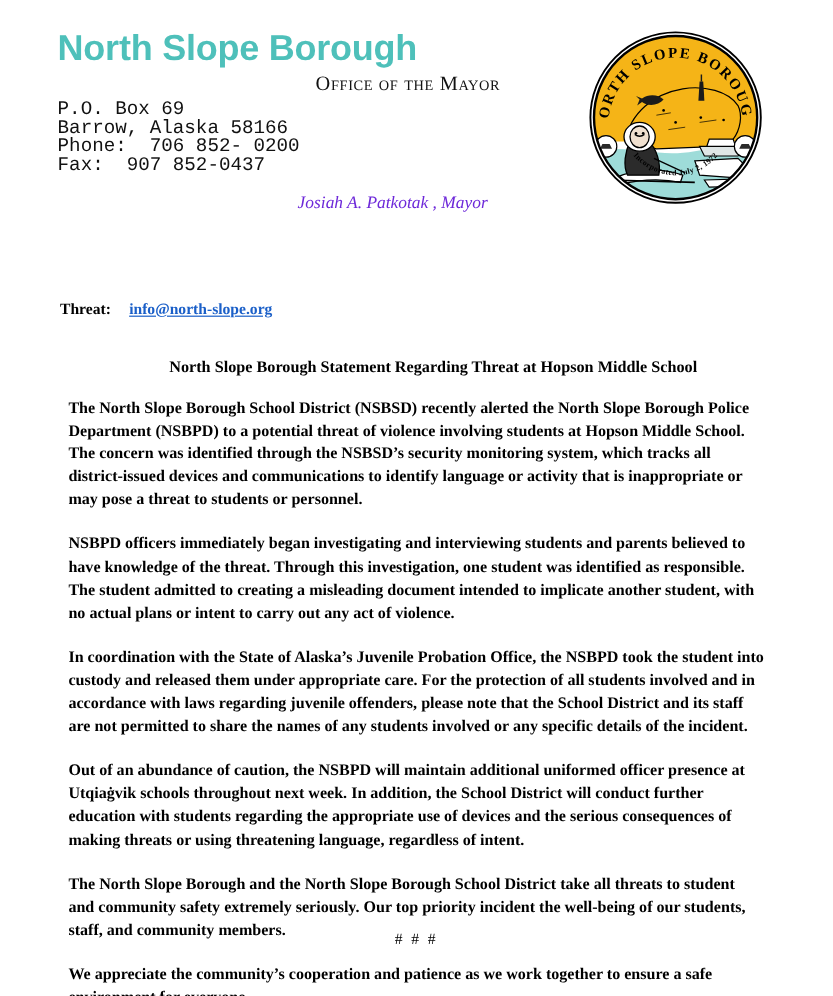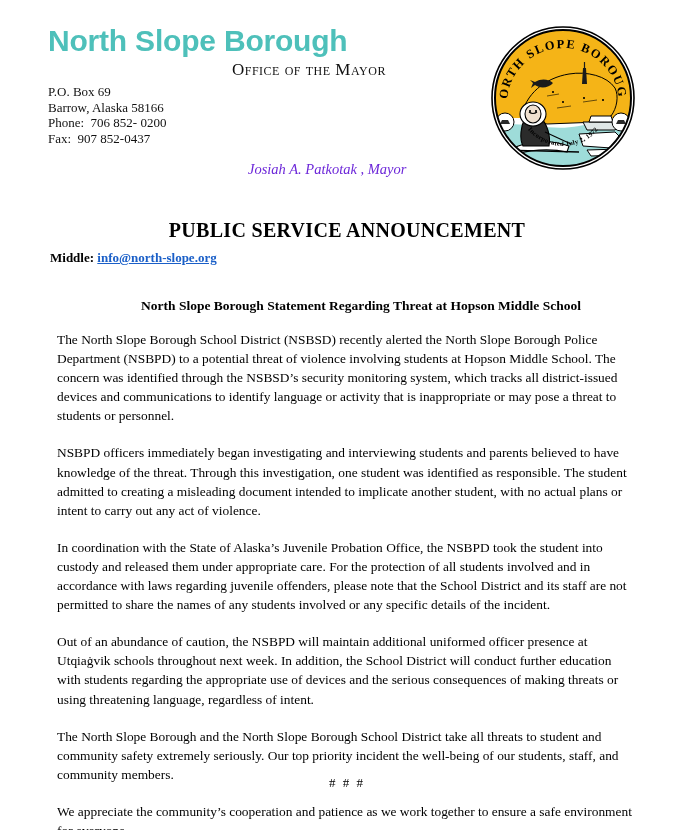--- a/index.html
+++ b/index.html
@@ -36,37 +36,38 @@
     font-family: "Liberation Sans", "DejaVu Sans", sans-serif;
     font-size: 30px;
     font-weight: bold;
     color: #4ec0ba;
     letter-spacing: -0.2px;
     white-space: nowrap;
   }
 
   .office-line {
     position: absolute;
-    left: 232px;
+    left: 263px;
     top: 60px;
     font-family: "Liberation Serif", "DejaVu Serif", serif;
     font-size: 17px;
     font-variant: small-caps;
     letter-spacing: 0.5px;
     color: #111111;
     white-space: nowrap;
   }
 
   .address-block {
     position: absolute;
     left: 48px;
     top: 84px;
-    font-size: 13px;
+    font-size: 16px;
     line-height: 15.5px;
     color: #111111;
+    font-family: Liberation Mono, monospace;
   }
   .address-block div { white-space: pre; }
 
   .mayor-line {
     position: absolute;
     left: 248px;
     top: 161px;
     font-size: 14.5px;
     font-style: italic;
     color: #6d28d9;
@@ -101,20 +102,21 @@
     top: 249px;
     font-size: 13px;
     font-weight: bold;
     line-height: 17.5px;
   }
   .meta a,
   .meta .email {
     color: #1a5fc8;
     text-decoration: underline;
     font-weight: bold;
+    margin-left: 12px;
   }
 
   .subtitle {
     position: absolute;
     left: 0;
     right: 0;
     top: 298px;
     text-align: center;
     font-size: 13.5px;
     font-weight: bold;
@@ -126,20 +128,21 @@
     left: 57px;
     top: 330px;
     width: 580px;
     font-size: 13.4px;
     line-height: 19.1px;
     text-align: left;
     color: #000000;
   }
   .body-copy p {
     margin: 0 0 18px 0;
+    font-weight: bold;
   }
   .body-copy p:last-child { margin-bottom: 0; }
 
   .endmark {
     position: absolute;
     left: 0;
     right: 0;
     top: 775px;
     text-align: center;
     font-size: 13px;
@@ -250,25 +253,24 @@
         </text>
         <text font-family="Liberation Serif, serif" font-size="6.6" font-weight="bold" fill="#000000" letter-spacing="0.3">
           <textPath href="#arcBot" startOffset="50%" text-anchor="middle">Incorporated July 2, 1972</textPath>
         </text>
 
         <circle cx="76" cy="76" r="68" fill="none" stroke="#000000" stroke-width="2"></circle>
       </svg>
     </div>
   </div>
 
-  <div class="psa-title">PUBLIC SERVICE ANNOUNCEMENT</div>
 
   <div class="meta">
     <div>
-      <span>Middle:</span>
+      <span>Threat:</span>
       <span class="email">info@north-slope.org</span>
     </div>
   </div>
 
   <div class="subtitle">North Slope Borough Statement Regarding Threat at Hopson Middle School</div>
 
   <div class="body-copy">
     <p>The North Slope Borough School District (NSBSD) recently alerted the North Slope Borough Police Department (NSBPD) to a potential threat of violence involving students at Hopson Middle School. The concern was identified through the NSBSD’s security monitoring system, which tracks all district-issued devices and communications to identify language or activity that is inappropriate or may pose a threat to students or personnel.</p>
     <p>NSBPD officers immediately began investigating and interviewing students and parents believed to have knowledge of the threat. Through this investigation, one student was identified as responsible. The student admitted to creating a misleading document intended to implicate another student, with no actual plans or intent to carry out any act of violence.</p>
     <p>In coordination with the State of Alaska’s Juvenile Probation Office, the NSBPD took the student into custody and released them under appropriate care. For the protection of all students involved and in accordance with laws regarding juvenile offenders, please note that the School District and its staff are not permitted to share the names of any students involved or any specific details of the incident.</p>

